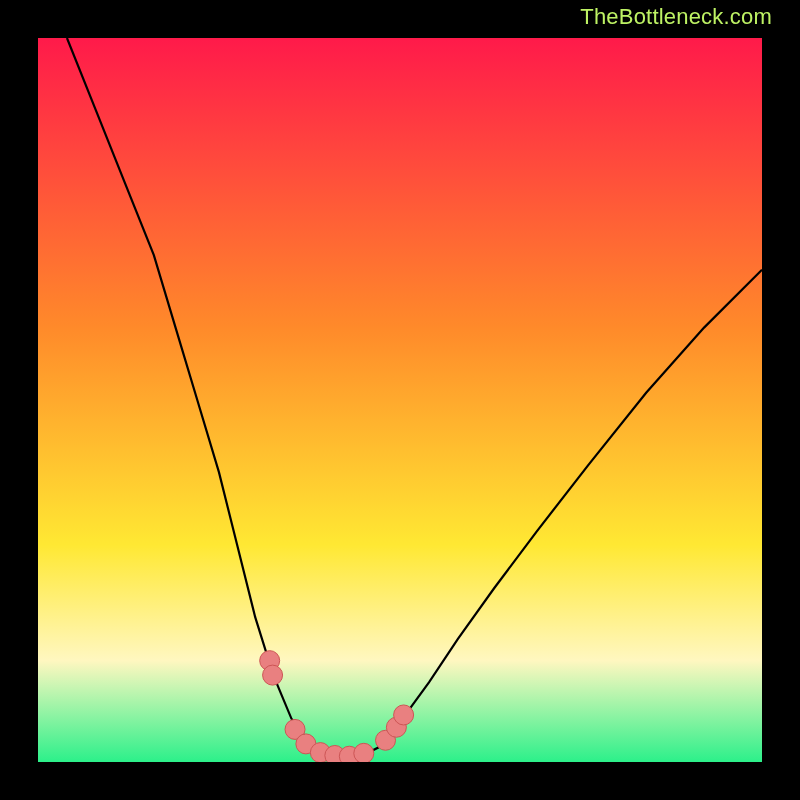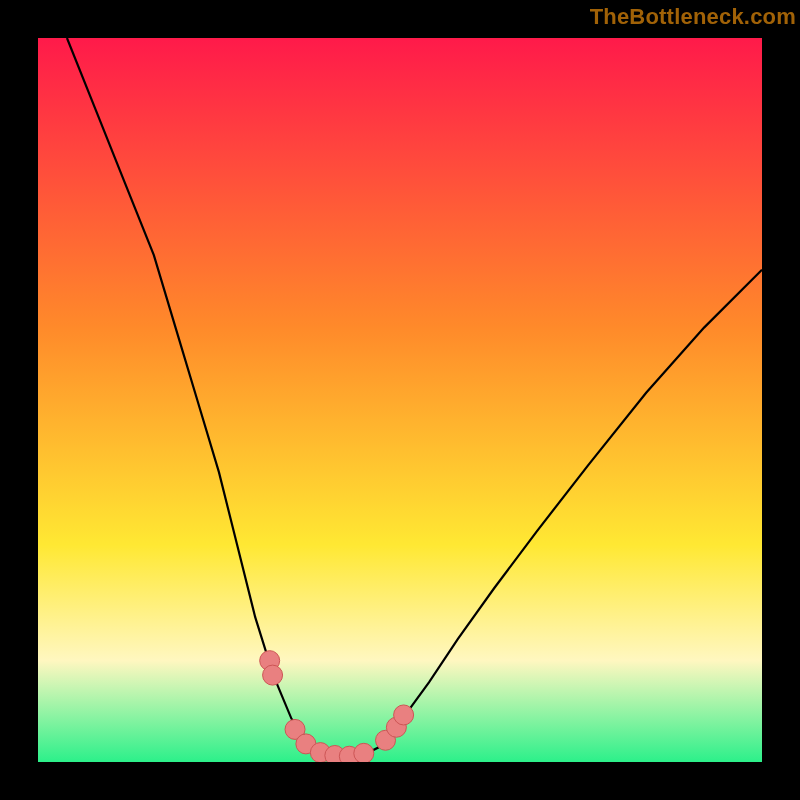--- a/index.html
+++ b/index.html
@@ -13,24 +13,24 @@
   }
   .frame {
     position: relative;
     width: 800px;
     height: 800px;
     background: #000;
   }
   .watermark {
     position: absolute;
     top: 4px;
-    right: 4px;
-    color: #a16207;
+    right: 28px;
+    color: #bef264;
     font-size: 22px;
-    font-weight: 700;
+    font-weight: 400;
     letter-spacing: 0.2px;
     z-index: 5;
   }
   .plot-wrap {
     position: absolute;
     left: 38px;
     top: 38px;
     width: 724px;
     height: 724px;
   }

